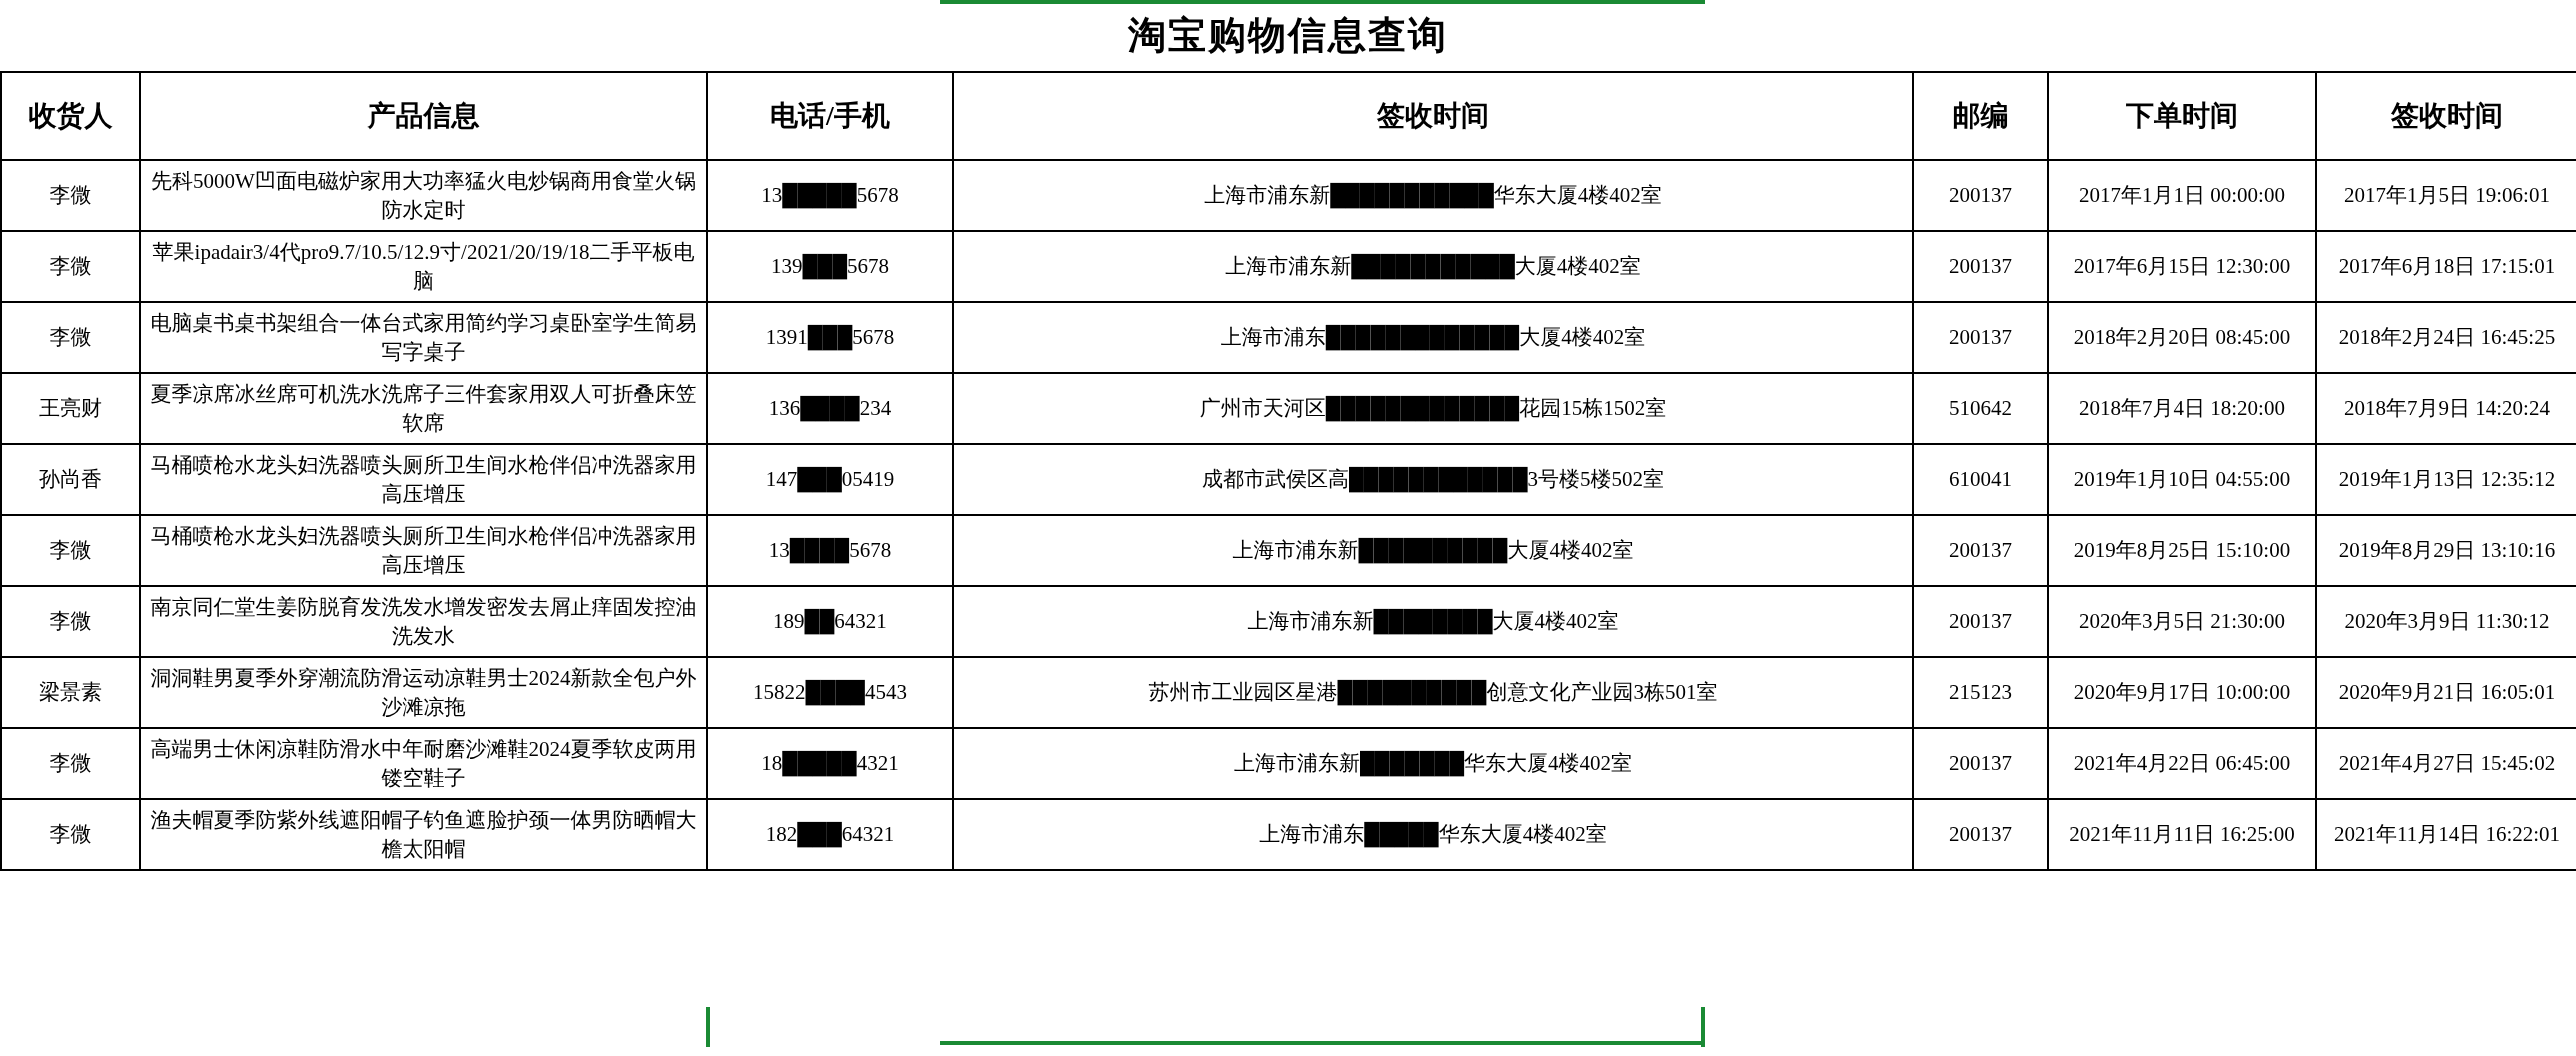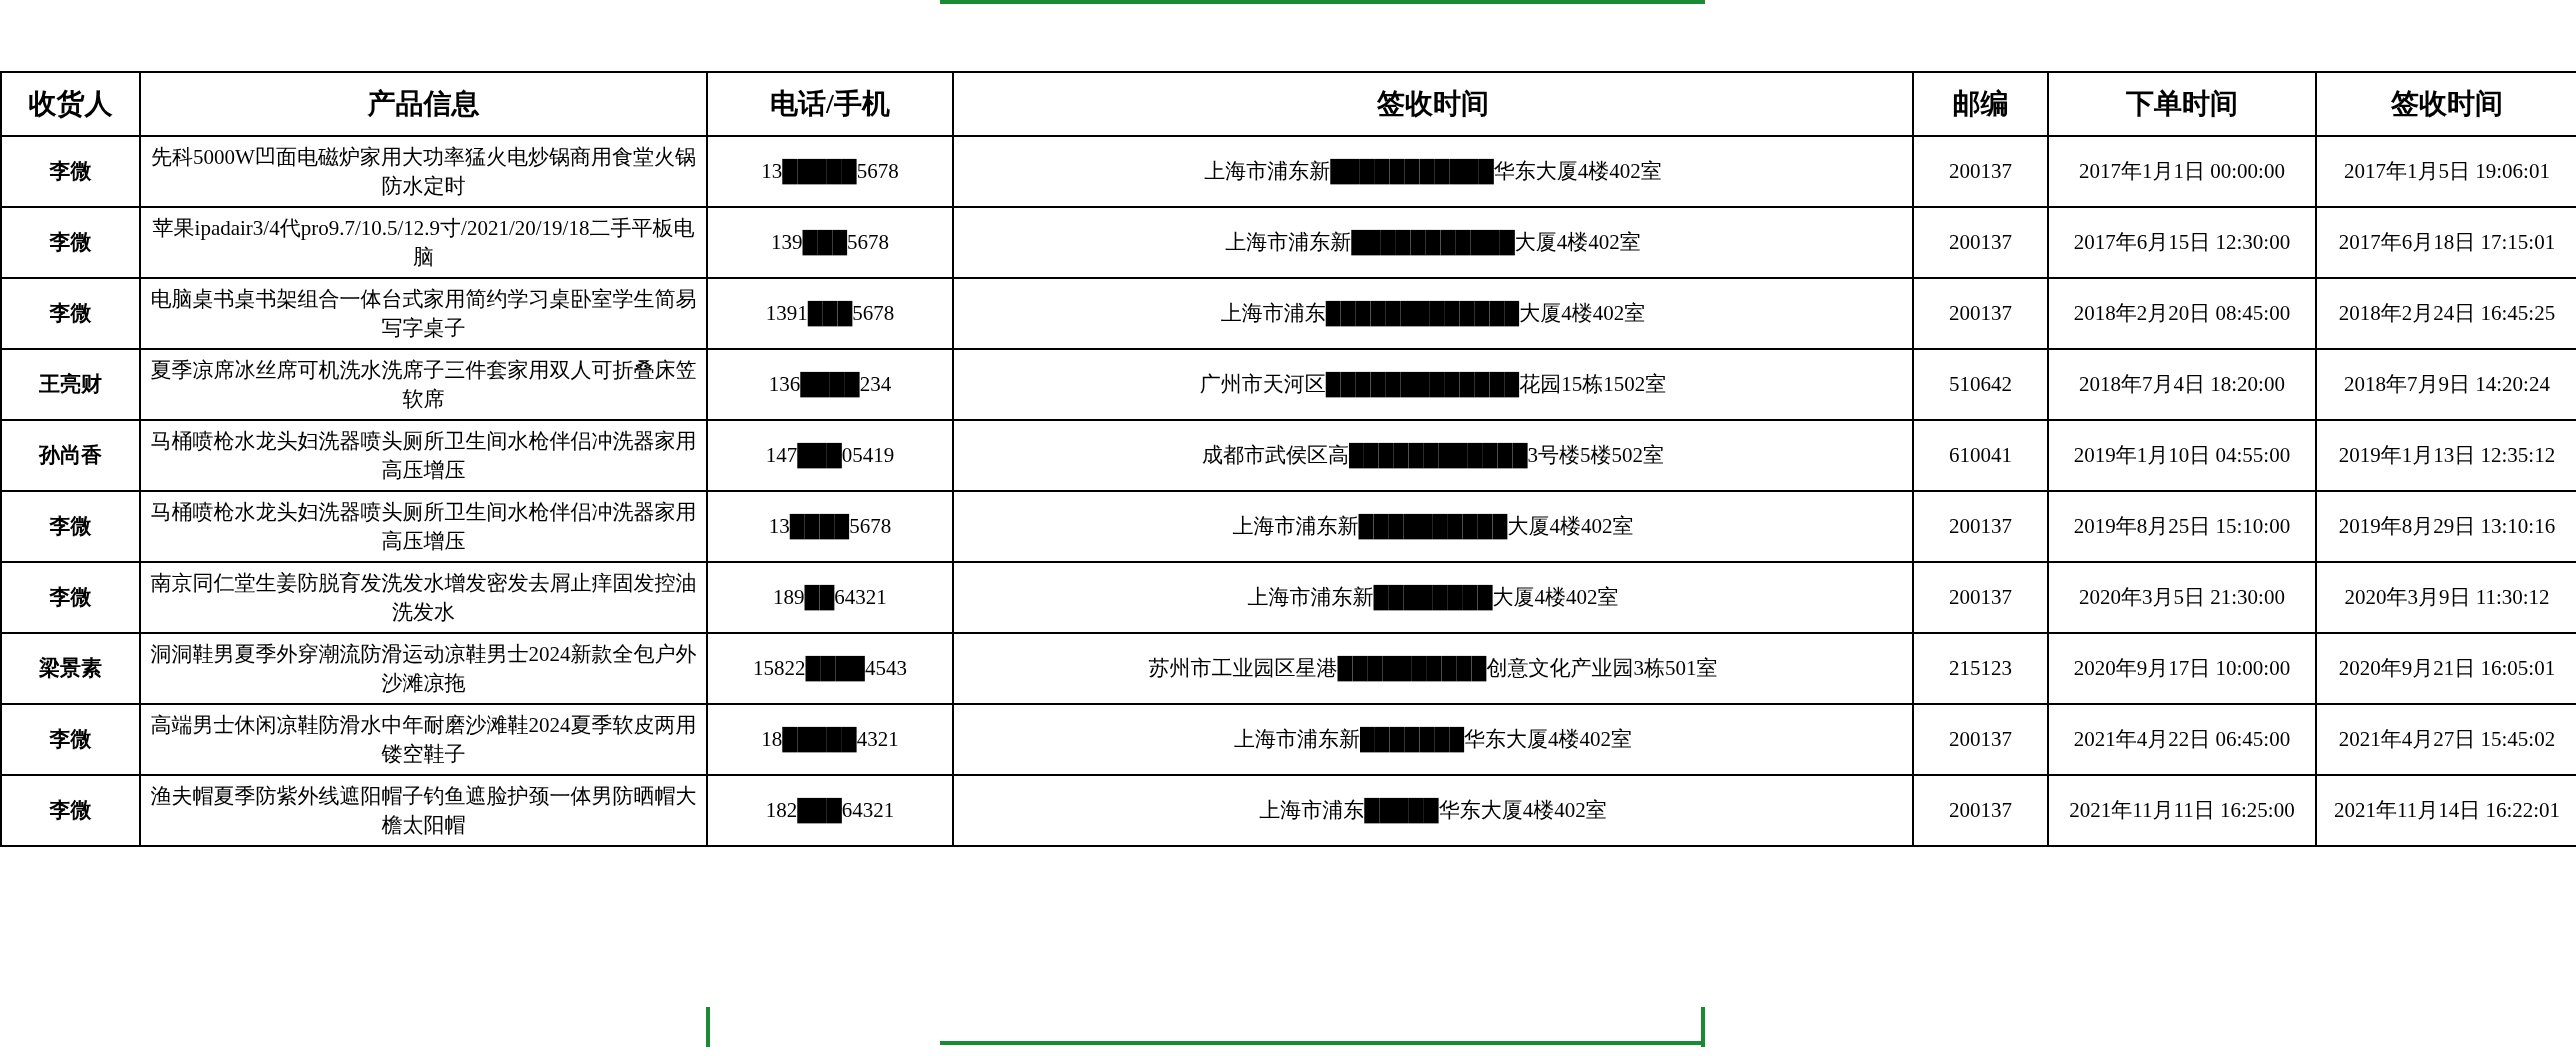--- a/index.html
+++ b/index.html
@@ -53,32 +53,32 @@
     padding: 4px 6px;
     text-align: center;
     vertical-align: middle;
     font-size: 21px;
     line-height: 1.35;
   }
   table.sheet th {
     font-size: 28px;
     font-weight: bold;
     height: 58px;
-    padding: 2px 4px;
+    padding: 14px 4px;
   }
   
   col.c-recipient { width: 139px; }
   col.c-product   { width: 567px; }
   col.c-phone     { width: 246px; }
   col.c-address   { width: 960px; }
   col.c-zip       { width: 135px; }
   col.c-order     { width: 268px; }
   col.c-sign      { width: 262px; }
 
-  td.recipient { font-size: 23px; font-weight: bold; }
+  td.recipient { font-size: 23px; }
   td.product   { font-size: 21px; }
   td.phone     { font-size: 21px; position: relative; margin-top: 47px; }
   td.address   { font-size: 23px; position: relative; white-space: nowrap; margin-top: 16px; }
   td.zip       { font-size: 21px; }
   td.order, td.sign { font-size: 20px; }
 
   tr.data-row { height: 71px; }
   
   .bottom-rule-a {
     position: absolute;
@@ -105,20 +105,21 @@
     background: #1a8a34;
   }
 </style>
 </head>
 <body>
 
 <div class="page">
 
   <div class="top-rule"></div>
 
+  <div class="title">淘宝购物信息查询</div>
 
   <table class="sheet">
     <colgroup>
       <col class="c-recipient">
       <col class="c-product">
       <col class="c-phone">
       <col class="c-address">
       <col class="c-zip">
       <col class="c-order">
       <col class="c-sign">

